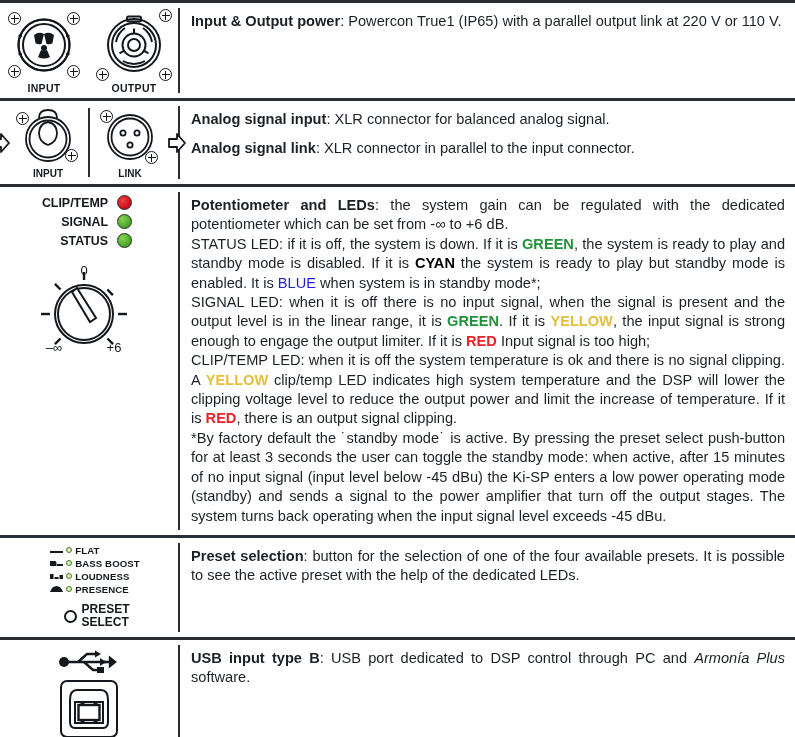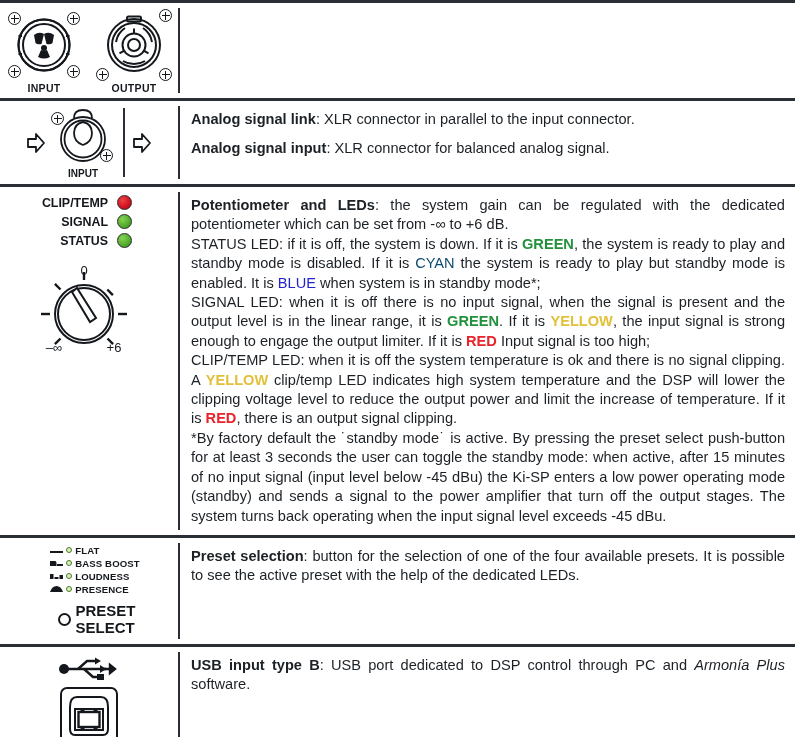--- a/index.html
+++ b/index.html
@@ -45,21 +45,21 @@
     text-align: justify;
     text-justify: inter-word;
   }
   .text-col p { margin: 0; }
   .text-col p + p { margin-top: 10px; }
   .text-col .lead { font-weight: bold; }
   .nowrap-block { text-align: justify; }
 
   
   .c-green  { color: #21913c; font-weight: bold; margin-top: 14px; }
-  .c-cyan   { color: #0c4a6e; font-weight: normal; }
+  .c-cyan   { color: #000000; font-weight: bold; }
   .c-blue   { color: #2222cc; font-weight: normal; }
   .c-yellow { color: #e3c03a; font-weight: bold; }
   .c-red    { color: #e8232a; font-weight: bold; }
   .ital { font-style: italic; }
 
   
   .power-wrap { display: flex; gap: 18px; align-items: flex-start; padding: 6px 0 4px; }
   .conn { position: relative; width: 72px; text-align: center; }
   .conn-label {
     font-size: 10.5px; font-weight: bold; letter-spacing: .3px;
@@ -109,21 +109,21 @@
   }
   .preset-name {
     font-size: 9.6px; font-weight: bold; color: #14181d; letter-spacing: .1px;
     white-space: nowrap;
   }
   .sel-btn { display: flex; align-items: center; gap: 4px; margin-left: 4px; }
   .sel-circle {
     width: 13px; height: 13px; border-radius: 50%;
     border: 2.2px solid #14181d; background: #fff; flex: 0 0 13px;
   }
-  .sel-txt { font-size: 15px; font-weight: bold; color: #14181d; line-height: 1.12; }
+  .sel-txt { font-size: 12px; font-weight: bold; color: #14181d; line-height: 1.12; }
 
   
   .usb-wrap { display: flex; flex-direction: column; align-items: center; gap: 3px; padding: 9px 0 11px; }
 </style>
 </head>
 <body>
 
 <div class="sheet">
 
   <div class="row first">
@@ -171,20 +171,23 @@
                 <path d="M27 19 a21 21 0 0 0 -9 14 M45 19 a21 21 0 0 1 9 14 M25 52 a21 21 0 0 0 22 0"></path>
               </g>
             </svg>
           </div>
           <div class="conn-label">OUTPUT</div>
         </div>
 
       </div>
     </div>
     <div class="vdiv"></div>
+    <div class="text-col">
+      <p><span class="lead">Input &amp; Output power</span><span>: Powercon True1 (IP65)  with a parallel output link at 220 V or 110 V.</span></p>
+    </div>
   </div>
 
   <div class="row">
     <div class="icon-col">
       <div class="xlr-wrap">
         <svg class="arrow-r" viewBox="0 0 20 22">
           <path d="M2 7 h8 v-5 l8 9 l-8 9 v-5 h-8 z" fill="#fff" stroke="#14181d" stroke-width="1.8" stroke-linejoin="round"></path>
         </svg>
 
         <div class="xlr-cell">
@@ -198,30 +201,46 @@
                 <circle cx="33" cy="33" r="18.5"></circle>
                 <path d="M33 16 q9 2 9 11 q0 9 -9 12 q-9 -3 -9 -12 q0 -9 9 -11 z"></path>
               </g>
             </svg>
           </div>
           <div class="xlr-label">INPUT</div>
         </div>
 
         <div class="xlr-sep"></div>
 
+        <div class="xlr-cell">
+          <div style="position:relative;width:62px;height:62px;margin:0 auto;">
+            <div class="screw" style="left:1px;top:4px;"></div>
+            <div class="screw" style="right:3px;bottom:4px;"></div>
+            <svg width="62" height="62" viewBox="0 0 62 62" style="position:absolute;left:0;top:0;">
+              <g fill="none" stroke="#14181d" stroke-width="1.8">
+                <circle cx="31" cy="31" r="22"></circle>
+                <circle cx="31" cy="31" r="18.5"></circle>
+                <circle cx="24" cy="27" r="2.6"></circle>
+                <circle cx="38" cy="27" r="2.6"></circle>
+                <circle cx="31" cy="39" r="2.6"></circle>
+              </g>
+            </svg>
+          </div>
+          <div class="xlr-label">LINK</div>
+        </div>
 
         <svg class="arrow-r" viewBox="0 0 20 22">
           <path d="M2 7 h8 v-5 l8 9 l-8 9 v-5 h-8 z" fill="#fff" stroke="#14181d" stroke-width="1.8" stroke-linejoin="round"></path>
         </svg>
       </div>
     </div>
     <div class="vdiv"></div>
     <div class="text-col">
+      <p><span class="lead">Analog signal input</span><span>: XLR connector for balanced analog signal.</span></p>
       <p><span class="lead">Analog signal link</span><span>: XLR connector in parallel to the input connector.</span></p>
-      <p><span class="lead">Analog signal input</span><span>: XLR connector for balanced analog signal.</span></p>
     </div>
   </div>
 
   <div class="row">
     <div class="icon-col" style="align-items:flex-start;">
       <div class="led-panel">
         <div class="led-list">
           <div class="led-row">
             <span class="led-name">CLIP/TEMP</span>
             <span class="led-dot led-red"></span>

